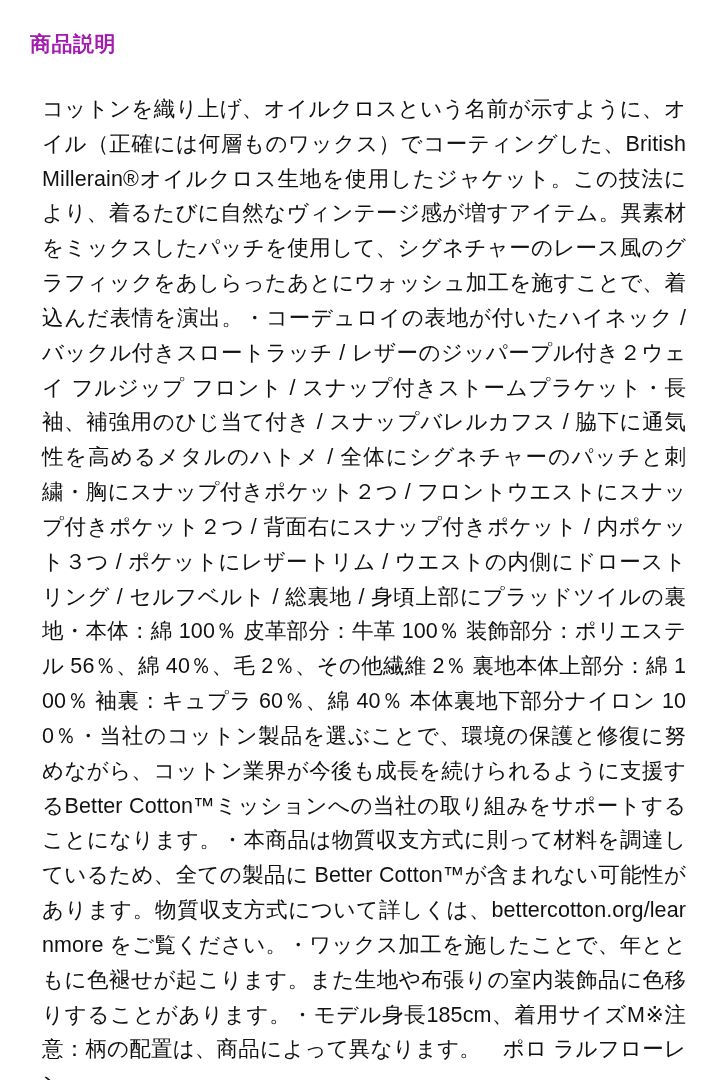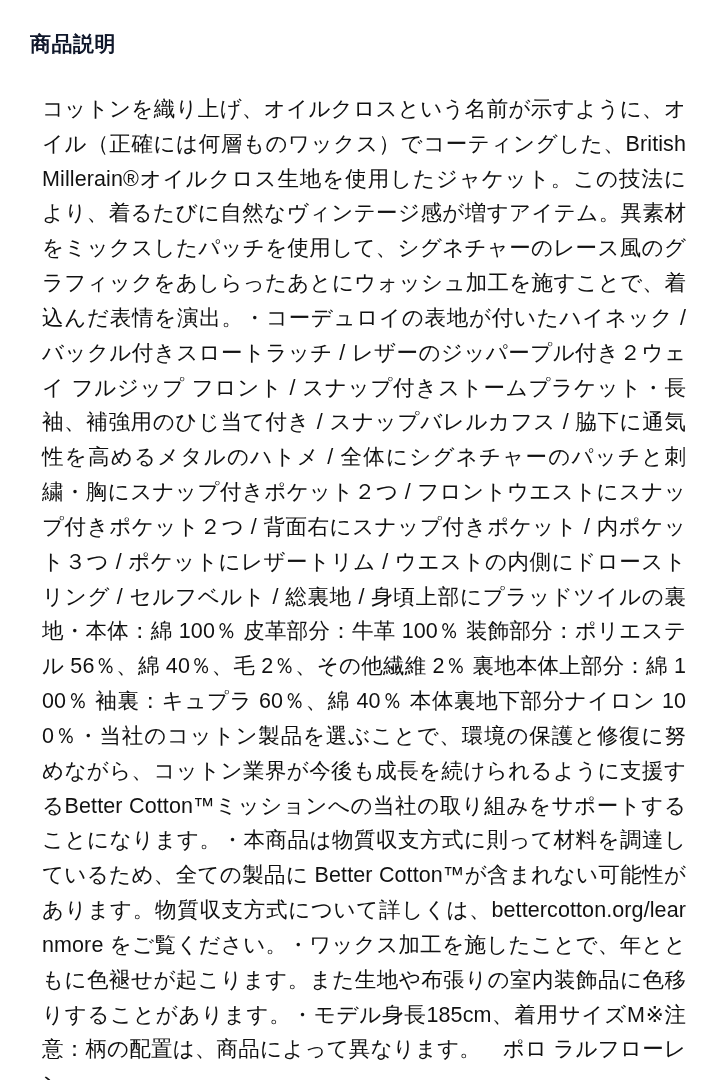--- a/index.html
+++ b/index.html
@@ -19,21 +19,21 @@
     width: 728px;
     height: 1080px;
     padding: 30px 30px 0 30px;
     background: #ffffff;
   }
   .section-title {
     font-size: 21px;
     font-weight: 700;
     letter-spacing: 0.5px;
     margin: 0 0 34px 0;
-    color: #0f172a;
+    color: #a21caf;
     font-family: Liberation Mono, monospace;
   }
   .description {
     font-size: 21.5px;
     line-height: 1.62;
     letter-spacing: 0.1px;
     text-align: justify;
     text-justify: inter-character;
     margin: 12px;
     color: #111111;

